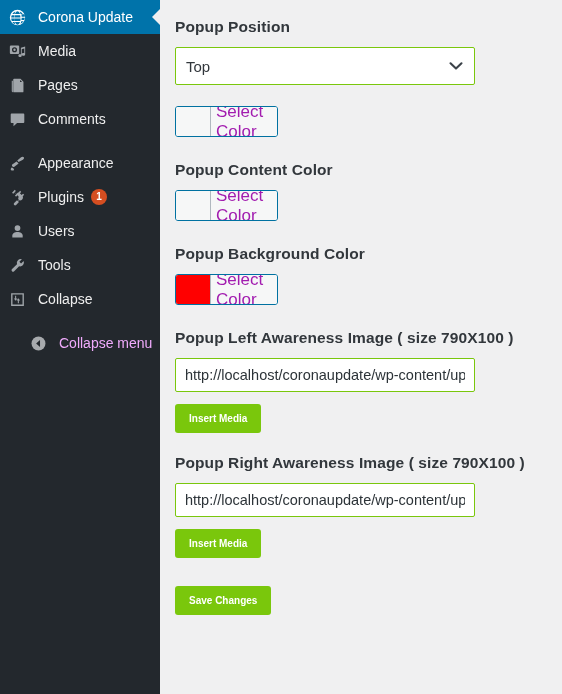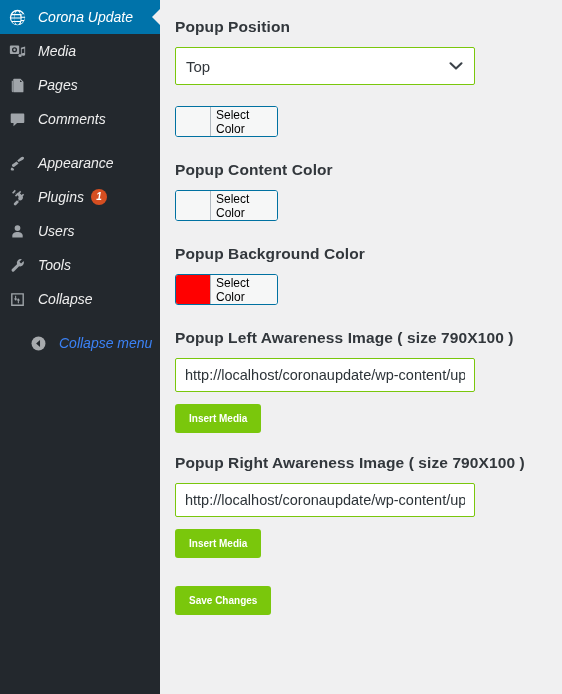--- a/index.html
+++ b/index.html
@@ -26,21 +26,20 @@
     position: relative;
     display: flex;
     align-items: center;
     height: 34px;
     padding-left: 9px;
     color: #eee;
     font-size: 14px;
     line-height: 1;
     cursor: pointer;
     user-select: none;
-    font-style: italic;
   }
   .menu-item .mi-icon {
     width: 26px;
     min-width: 26px;
     display: flex;
     align-items: center;
     justify-content: flex-start;
     color: #a0a5aa;
   }
   .menu-item .mi-icon svg { display: block; }
@@ -74,21 +73,21 @@
     font-weight: bold;
     line-height: 16px;
     min-width: 16px;
     height: 16px;
     padding: 0 4px;
     border-radius: 9px;
     text-align: center;
     vertical-align: middle;
   }
 
-  .collapse-item { color: #3b82f6; padding-left: 30px; }
+  .collapse-item { color: #f0abfc; padding-left: 30px; }
   .collapse-item .mi-icon { color: #a7aaad; }
 
   
   .content {
     flex: 1;
     background: #f0f0f1;
     height: 694px;
     padding: 18px 0 0 15px;
     overflow: hidden;
   }
@@ -144,22 +143,22 @@
     width: 35px;
     min-width: 35px;
     border-right: 1px solid #b0b8bf;
     background: #f6f7f7;
   }
   .color-btn .cb-label {
     flex: 1;
     display: flex;
     align-items: center;
     justify-content: center;
-    font-size: 12px;
-    color: #000000;
+    font-size: 17px;
+    color: #a21caf;
     background: #f6f7f7;
     padding: 0 5px;
   }
 
   
   .url-input {
     width: 300px;
     height: 34px;
     border: 1px solid #7ac70c;
     border-radius: 2px;

